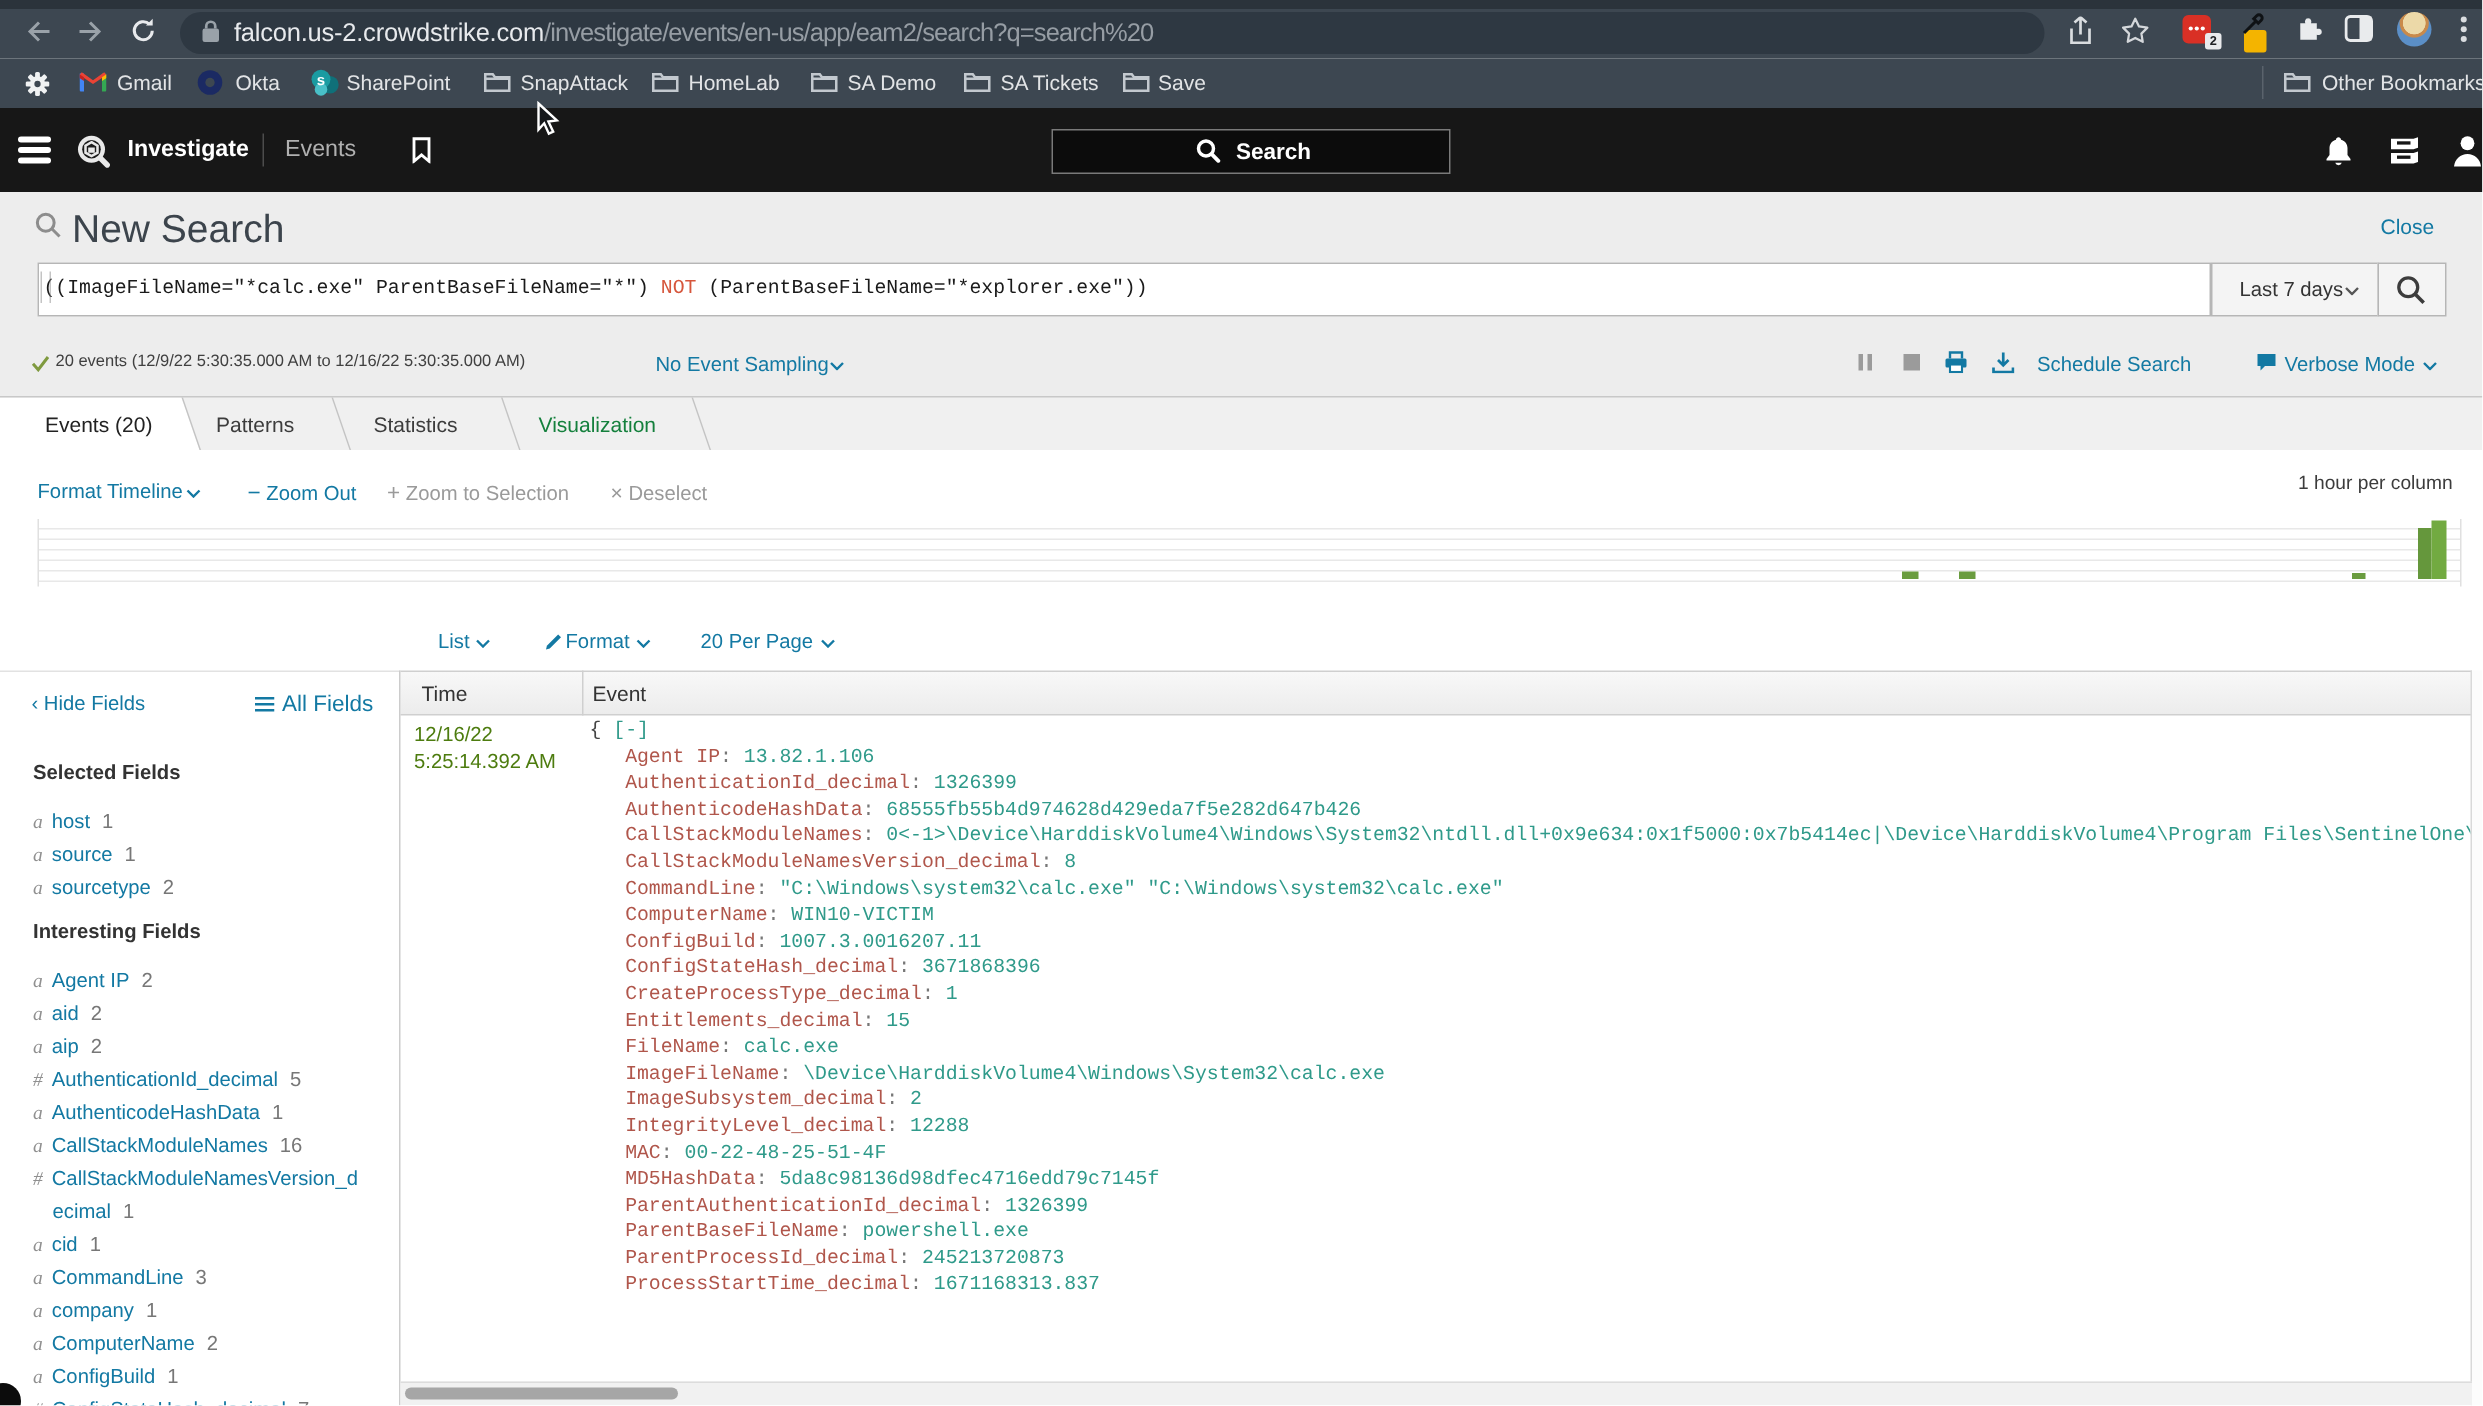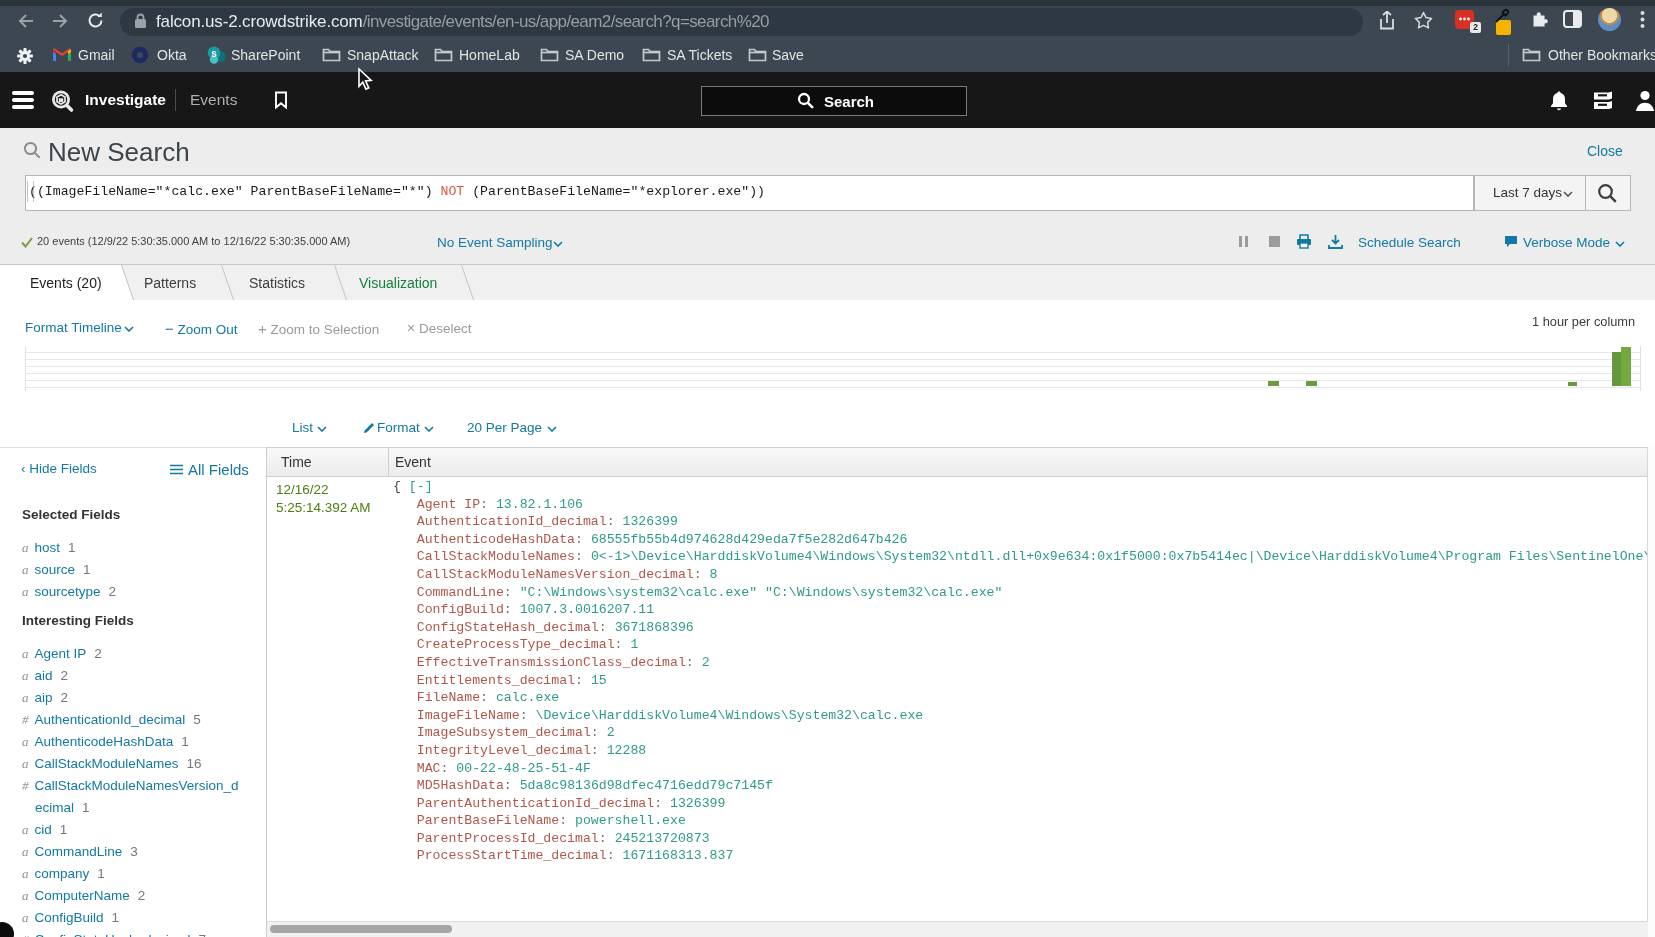--- a/index.html
+++ b/index.html
@@ -368,24 +368,24 @@
 
   <div class="abs" style="left:276px;top:481px;font-size:13.5px;color:#4d7c0f;line-height:17.6px">12/16/22<br>5:25:14.392 AM</div>
   <div class="abs mono" id="eventtext">
 <div><span style="color:#444">{</span> <span class="v">[-]</span></div>
 <div>   <span class="k">Agent IP</span><span class="c">:</span> <span class="v">13.82.1.106</span></div>
 <div>   <span class="k">AuthenticationId_decimal</span><span class="c">:</span> <span class="v">1326399</span></div>
 <div>   <span class="k">AuthenticodeHashData</span><span class="c">:</span> <span class="v">68555fb55b4d974628d429eda7f5e282d647b426</span></div>
 <div>   <span class="k">CallStackModuleNames</span><span class="c">:</span> <span class="v">0&lt;-1&gt;\Device\HarddiskVolume4\Windows\System32\ntdll.dll+0x9e634:0x1f5000:0x7b5414ec|\Device\HarddiskVolume4\Program Files\SentinelOne\Sentinel Agent 22.3.2.373\InProcessClient64.dll</span></div>
 <div>   <span class="k">CallStackModuleNamesVersion_decimal</span><span class="c">:</span> <span class="v">8</span></div>
 <div>   <span class="k">CommandLine</span><span class="c">:</span> <span class="v">"C:\Windows\system32\calc.exe" "C:\Windows\system32\calc.exe"</span></div>
+<div>   <span class="k">ComputerName</span><span class="c">:</span> <span class="v">WIN10-VICTIM</span></div>
 <div>   <span class="k">ConfigBuild</span><span class="c">:</span> <span class="v">1007.3.0016207.11</span></div>
 <div>   <span class="k">ConfigStateHash_decimal</span><span class="c">:</span> <span class="v">3671868396</span></div>
 <div>   <span class="k">CreateProcessType_decimal</span><span class="c">:</span> <span class="v">1</span></div>
-<div>   <span class="k">EffectiveTransmissionClass_decimal</span><span class="c">:</span> <span class="v">2</span></div>
 <div>   <span class="k">Entitlements_decimal</span><span class="c">:</span> <span class="v">15</span></div>
 <div>   <span class="k">FileName</span><span class="c">:</span> <span class="v">calc.exe</span></div>
 <div>   <span class="k">ImageFileName</span><span class="c">:</span> <span class="v">\Device\HarddiskVolume4\Windows\System32\calc.exe</span></div>
 <div>   <span class="k">ImageSubsystem_decimal</span><span class="c">:</span> <span class="v">2</span></div>
 <div>   <span class="k">IntegrityLevel_decimal</span><span class="c">:</span> <span class="v">12288</span></div>
 <div>   <span class="k">MAC</span><span class="c">:</span> <span class="v">00-22-48-25-51-4F</span></div>
 <div>   <span class="k">MD5HashData</span><span class="c">:</span> <span class="v">5da8c98136d98dfec4716edd79c7145f</span></div>
 <div>   <span class="k">ParentAuthenticationId_decimal</span><span class="c">:</span> <span class="v">1326399</span></div>
 <div>   <span class="k">ParentBaseFileName</span><span class="c">:</span> <span class="v">powershell.exe</span></div>
 <div>   <span class="k">ParentProcessId_decimal</span><span class="c">:</span> <span class="v">245213720873</span></div>

